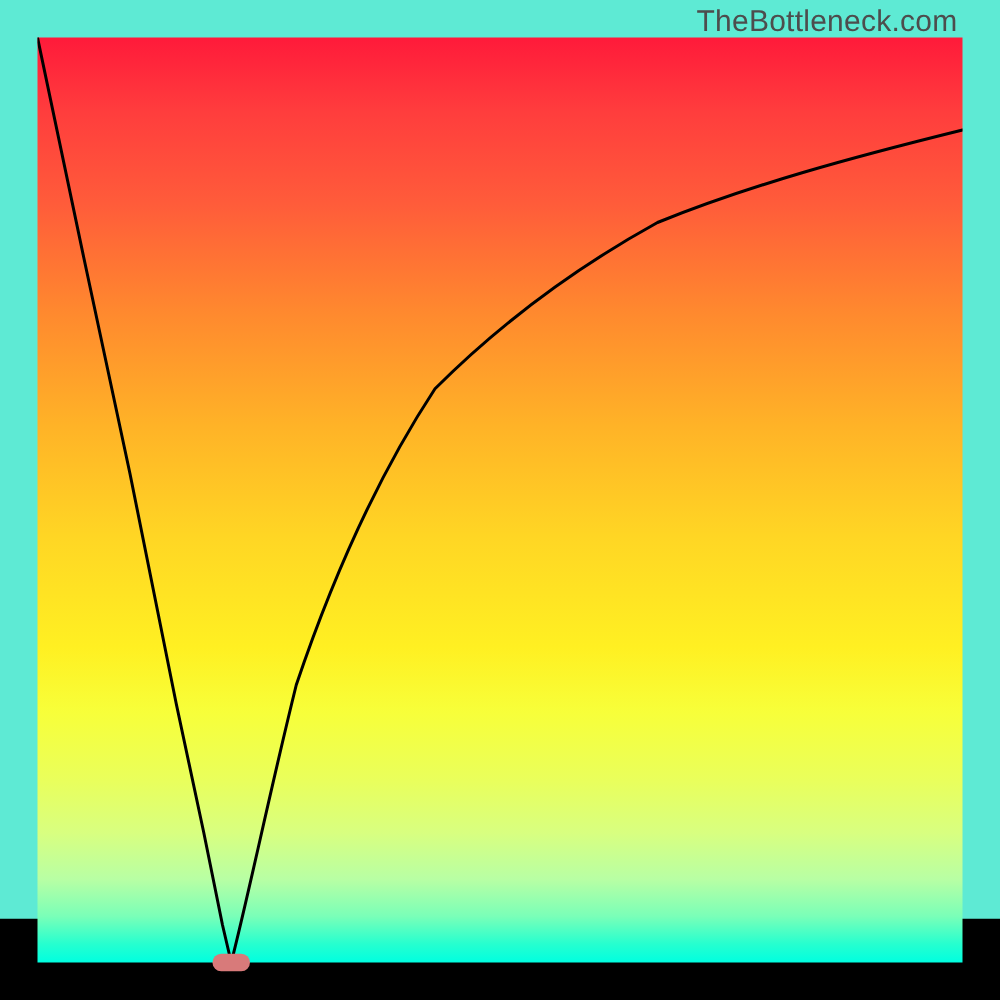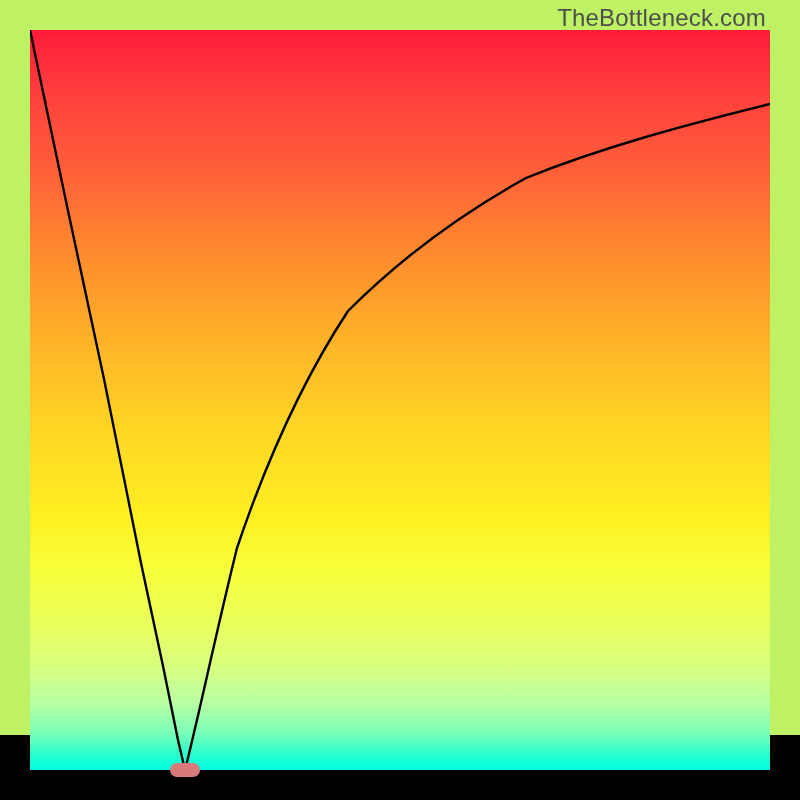--- a/index.html
+++ b/index.html
@@ -8,21 +8,21 @@
     width: 800px;
     height: 800px;
     background: #000;
     font-family: Arial, Helvetica, sans-serif;
     overflow: hidden;
   }
   .frame {
     position: relative;
     width: 800px;
     height: 735px;
-    background: #bef264;
+    background: #5eead4;
   }
   .plot-area {
     position: absolute;
     left: 30px;
     top: 30px;
     width: 740px;
     height: 740px;
     background: linear-gradient(to bottom,
       #ff1a3a 0%,
       #ff3d3d 8%,

